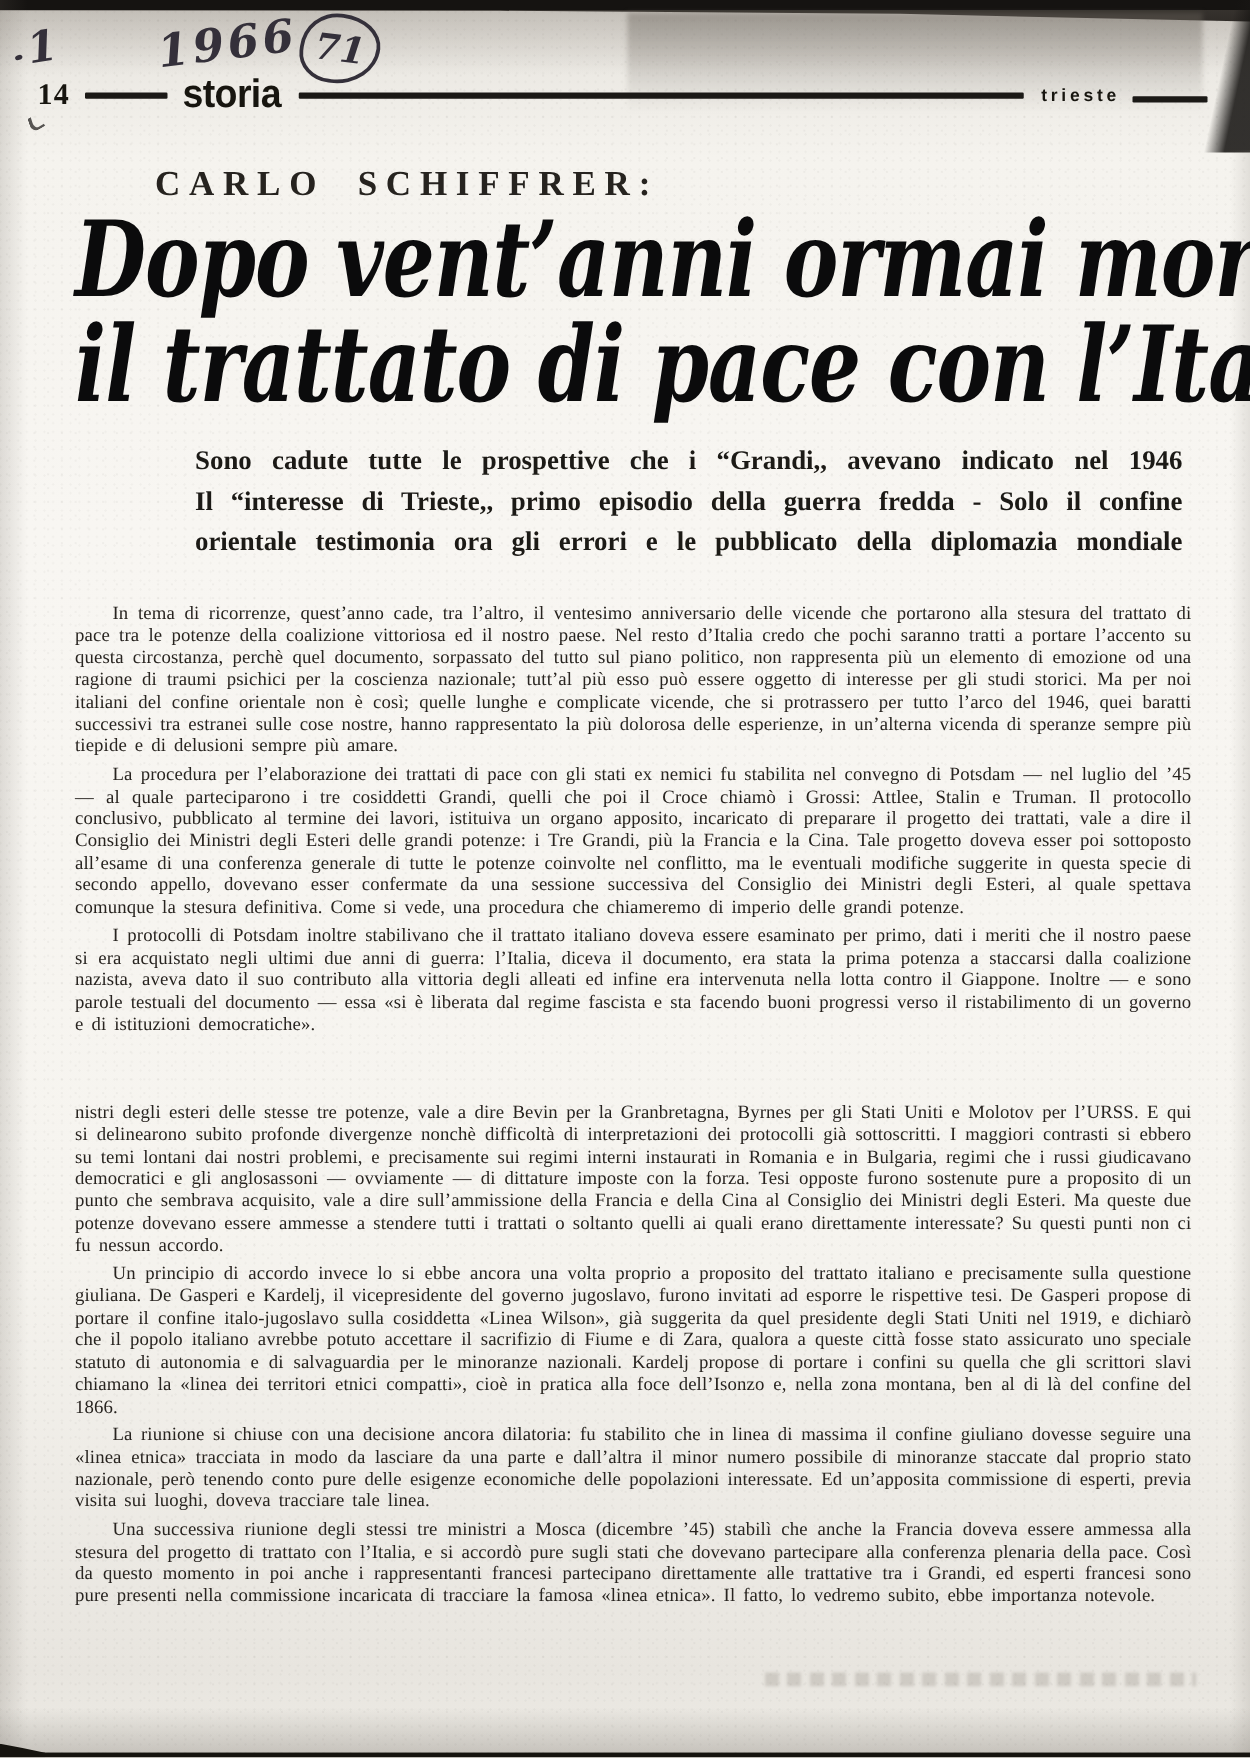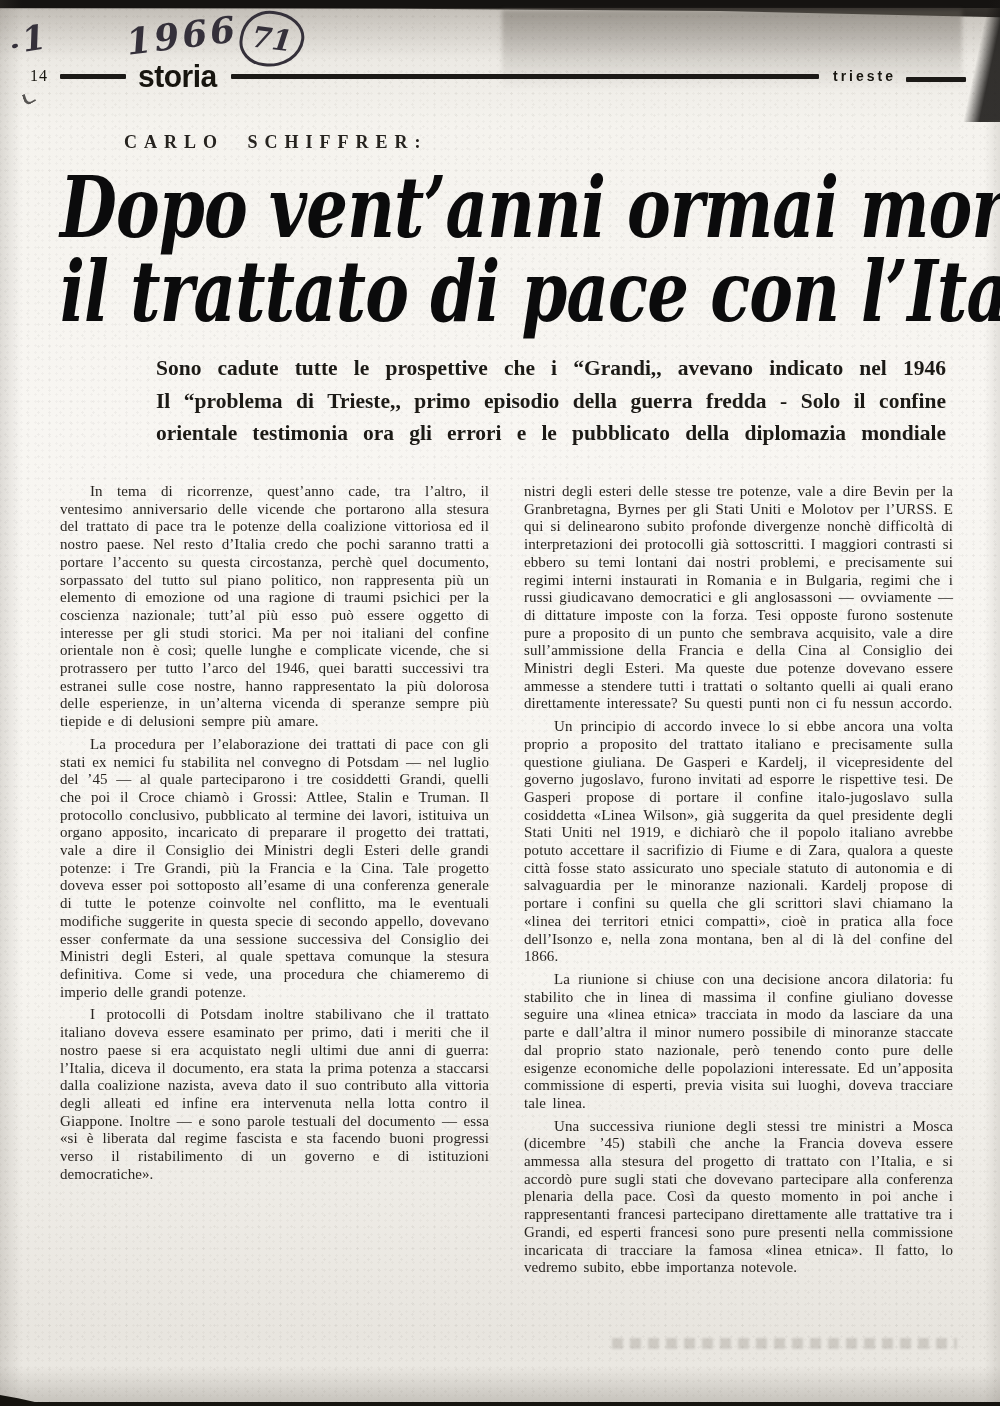--- a/index.html
+++ b/index.html
@@ -41,40 +41,40 @@
   .hw{position:absolute;color:#34303a;font-family:"DejaVu Serif",serif;font-style:italic;font-weight:bold;}
   .pen-dot{position:absolute;top:44px;left:12px;width:6px;height:4px;background:#34303a;border-radius:50%;transform:rotate(-20deg);}
   .hw-corner{top:18px;left:22px;font-size:34px;transform:rotate(-9deg);}
   .hw-year{top:14px;left:126px;font-size:36px;letter-spacing:3px;transform:rotate(-7deg);}
   .hw-circle{top:11px;left:240px;width:58px;height:50px;border:3.5px solid #34303a;
     border-radius:48% 52% 58% 42% / 55% 45% 58% 42%;transform:rotate(7deg);
     display:flex;align-items:center;justify-content:center;font-size:29px;}
   
   .masthead{position:absolute;top:60px;left:30px;right:34px;height:32px;
     display:flex;align-items:center;color:#17150f;}
-  .pagenum{font-weight:normal;font-size:16px;letter-spacing:1px;margin-right:12px;}
+  .pagenum{font-weight:bold;font-size:24px;letter-spacing:1px;margin-right:12px;}
   .rule{height:5px;background:#1b1916;border-radius:1px;}
   .rule-a{width:66px;margin-right:12px;}
   .mag{font-family:"Liberation Sans",sans-serif;font-weight:bold;font-size:30px;line-height:1;
     letter-spacing:-.5px;margin-right:14px;transform:scaleY(1.06);}
   .rule-b{flex:1;margin-right:14px;}
   .section{font-family:Liberation Sans, sans-serif;font-weight:bold;font-size:14px;
     letter-spacing:3px;margin-right:10px;}
   .rule-c{width:60px;margin-top:6px;}
   
-  .author{position:absolute;top:132px;left:124px;font-weight:600;font-size:18px;
+  .author{position:absolute;top:132px;left:124px;font-weight:600;font-size:28px;
     letter-spacing:7px;word-spacing:12px;color:#26231f;}
   .headline{position:absolute;top:166px;left:60px;margin:0;color:#0b0b0c;
     font-family:"DejaVu Serif",serif;font-style:italic;font-weight:bold;}
   .hl{display:block;font-size:84px;line-height:84px;white-space:nowrap;
     letter-spacing:-1px;transform:scaleX(.78);transform-origin:left center;}
   .deck{position:absolute;top:352px;left:120px;width:790px;color:#1c1a16;
     font-weight:bold;font-size:21.5px;line-height:32.5px;margin-left:36px;}
   .deck-line{text-align:justify;text-align-last:justify;}
-  .columns{position:absolute;top:483px;left:60px;width:893px;display:flex;gap:35px;color:#282420;}
+  .columns{position:absolute;top:483px;left:60px;width:893px;display:flex;gap:48px;color:#282420;flex-direction:column;}
   .col{flex:1;text-align:justify;font-size:15px;line-height:17.7px;word-spacing:2.5px;letter-spacing:.1px;}
   .col p{margin:0 0 5px;}
   p.indent{text-indent:30px;}
 </style>
 </head>
 <body>
 
 <div class="page">
 
   <div class="artifact-top-bar"></div>
@@ -105,21 +105,21 @@
 
   <div class="author">CARLO SCHIFFRER:</div>
 
   <h1 class="headline">
     <span class="hl">Dopo vent’anni ormai morto</span>
     <span class="hl">il trattato di pace con l’Italia</span>
   </h1>
 
   <div class="deck">
     <div class="deck-line">Sono cadute tutte le prospettive che i “Grandi,, avevano indicato nel 1946</div>
-    <div class="deck-line">Il “problema di Trieste,, primo episodio della guerra fredda - Solo il confine</div>
+    <div class="deck-line">Il “interesse di Trieste,, primo episodio della guerra fredda - Solo il confine</div>
     <div class="deck-line">orientale testimonia ora gli errori e le pubblicato della diplomazia mondiale</div>
   </div>
 
   <div class="columns">
     <div class="col">
       <p class="indent">In tema di ricorrenze, quest’anno cade, tra l’altro, il ventesimo anniversario delle vicende che portarono alla stesura del trattato di pace tra le potenze della coalizione vittoriosa ed il nostro paese. Nel resto d’Italia credo che pochi saranno tratti a portare l’accento su questa circostanza, perchè quel documento, sorpassato del tutto sul piano politico, non rappresenta più un elemento di emozione od una ragione di traumi psichici per la coscienza nazionale; tutt’al più esso può essere oggetto di interesse per gli studi storici. Ma per noi italiani del confine orientale non è così; quelle lunghe e complicate vicende, che si protrassero per tutto l’arco del 1946, quei baratti successivi tra estranei sulle cose nostre, hanno rappresentato la più dolorosa delle esperienze, in un’alterna vicenda di speranze sempre più tiepide e di delusioni sempre più amare.</p>
       <p class="indent">La procedura per l’elaborazione dei trattati di pace con gli stati ex nemici fu stabilita nel convegno di Potsdam — nel luglio del ’45 — al quale parteciparono i tre cosiddetti Grandi, quelli che poi il Croce chiamò i Grossi: Attlee, Stalin e Truman. Il protocollo conclusivo, pubblicato al termine dei lavori, istituiva un organo apposito, incaricato di preparare il progetto dei trattati, vale a dire il Consiglio dei Ministri degli Esteri delle grandi potenze: i Tre Grandi, più la Francia e la Cina. Tale progetto doveva esser poi sottoposto all’esame di una conferenza generale di tutte le potenze coinvolte nel conflitto, ma le eventuali modifiche suggerite in questa specie di secondo appello, dovevano esser confermate da una sessione successiva del Consiglio dei Ministri degli Esteri, al quale spettava comunque la stesura definitiva. Come si vede, una procedura che chiameremo di imperio delle grandi potenze.</p>
       <p class="indent">I protocolli di Potsdam inoltre stabilivano che il trattato italiano doveva essere esaminato per primo, dati i meriti che il nostro paese si era acquistato negli ultimi due anni di guerra: l’Italia, diceva il documento, era stata la prima potenza a staccarsi dalla coalizione nazista, aveva dato il suo contributo alla vittoria degli alleati ed infine era intervenuta nella lotta contro il Giappone. Inoltre — e sono parole testuali del documento — essa «si è liberata dal regime fascista e sta facendo buoni progressi verso il ristabilimento di un governo e di istituzioni democratiche».</p>
     </div>
     <div class="col">

